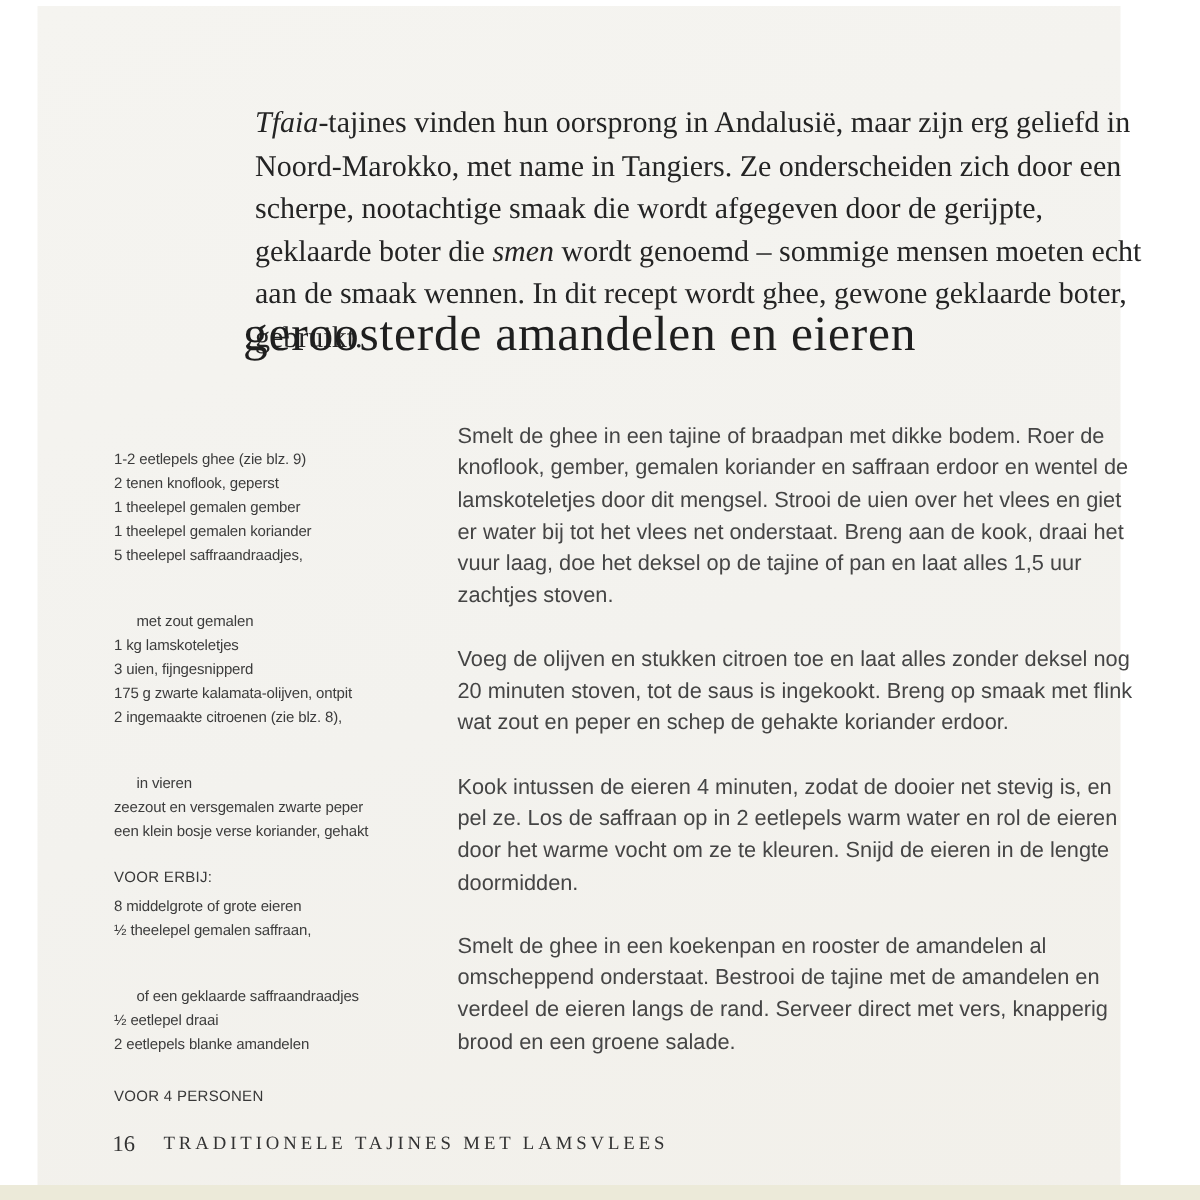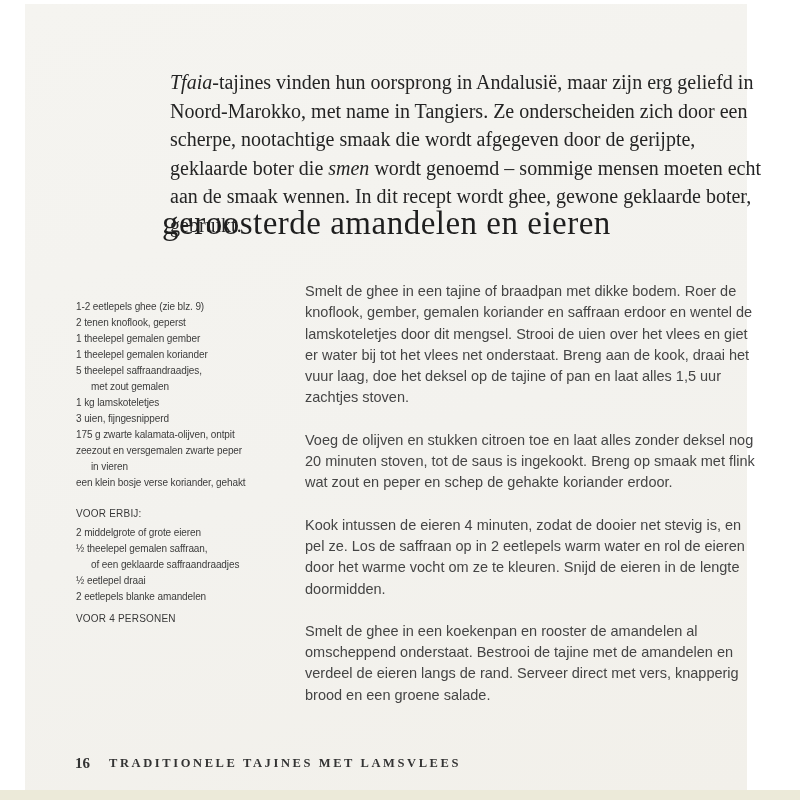--- a/index.html
+++ b/index.html
@@ -32,33 +32,33 @@
     letter-spacing: 0.5px;
   }
   .title-line2 { margin-left: 82px; }
   
   .ingredients-col {
     position: absolute; left: 51px; top: 295px; width: 235px;
     font-size: 10px; line-height: 16px; color: #3c3c3c;
     letter-spacing: -0.1px;
   }
   .ing-line { white-space: nowrap; }
-  .ing-line.indent { padding-left: 15px; }
+  .ing-line.indent { padding-left: 15px; margin-top: 28px; }
   .section-heading { margin: 15px 0 3px 0; letter-spacing: 0.2px; color: #383838; }
-  .yield-note { margin-top: 6px; color: #383838; letter-spacing: 0.2px; }
+  .yield-note { margin-top: 19px; color: #383838; letter-spacing: 0.2px; }
   
   .method-col {
     position: absolute; left: 280px; top: 277px; width: 455px;
     font-size: 14.5px; line-height: 21.3px; color: #454545;
   }
   .method-col p { margin: 0 0 21px 0; }
   
   .footer {
     position: absolute; left: 50px; top: 750px; width: 600px;
-    font-family: "Liberation Serif", serif; color: #333333; font-weight: bold;
+    font-family: "Liberation Serif", serif; color: #333333;
   }
   .page-number { font-size: 15px; display: inline-block; }
   .running-head {
     font-size: 12.5px; letter-spacing: 2.6px; margin-left: 15px;
     display: inline-block; vertical-align: 1px;
   }
 </style>
 </head>
 <body>
 
@@ -74,27 +74,28 @@
     <div>
         <div class="ing-line">1-2 eetlepels ghee (zie blz. 9)</div>
         <div class="ing-line">2 tenen knoflook, geperst</div>
         <div class="ing-line">1 theelepel gemalen gember</div>
         <div class="ing-line">1 theelepel gemalen koriander</div>
         <div class="ing-line">5 theelepel saffraandraadjes,</div>
         <div class="ing-line indent">met zout gemalen</div>
         <div class="ing-line">1 kg lamskoteletjes</div>
         <div class="ing-line">3 uien, fijngesnipperd</div>
         <div class="ing-line">175 g zwarte kalamata-olijven, ontpit</div>
+        <div class="ing-line">2 ingemaakte citroenen (zie blz. 8),</div>
+        <div class="ing-line indent">in vieren</div>
         <div class="ing-line">zeezout en versgemalen zwarte peper</div>
-        <div class="ing-line indent">in vieren</div>
         <div class="ing-line">een klein bosje verse koriander, gehakt</div>
       </div>
     <div class="section-heading">VOOR ERBIJ:</div>
     <div>
-        <div class="ing-line">2 middelgrote of grote eieren</div>
+        <div class="ing-line">8 middelgrote of grote eieren</div>
         <div class="ing-line">½ theelepel gemalen saffraan,</div>
         <div class="ing-line indent">of een geklaarde saffraandraadjes</div>
         <div class="ing-line">½ eetlepel draai</div>
         <div class="ing-line">2 eetlepels blanke amandelen</div>
       </div>
     <div class="yield-note">VOOR 4 PERSONEN</div>
   </div>
 
   <div class="method-col">
       <p class="method-para">Smelt de ghee in een tajine of braadpan met dikke bodem. Roer de knoflook, gember, gemalen koriander en saffraan erdoor en wentel de lamskoteletjes door dit mengsel. Strooi de uien over het vlees en giet er water bij tot het vlees net onderstaat. Breng aan de kook, draai het vuur laag, doe het deksel op de tajine of pan en laat alles 1,5 uur zachtjes stoven.</p>

